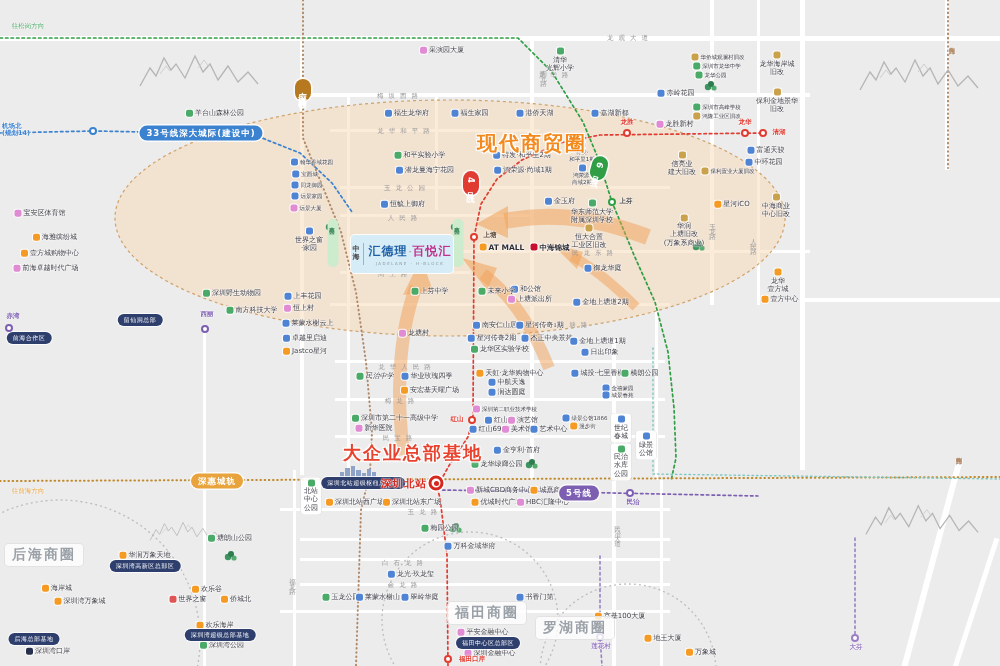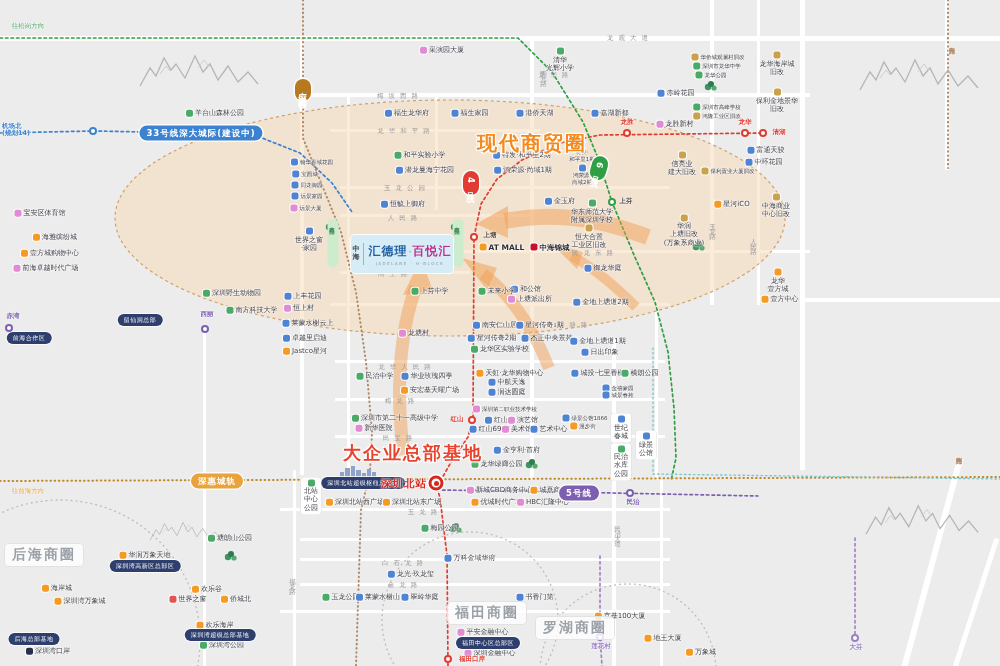--- a/index.html
+++ b/index.html
@@ -251,21 +251,21 @@
       <div class="poi" style="left: 50px; top: 253px;"><span class="ic o"></span><span>壹方城购物中心</span></div>
       <div class="poi" style="left: 46px; top: 268px;"><span class="ic p"></span><span>前海卓越时代广场</span></div>
       <div class="poi" style="left: 232px; top: 293px;"><span class="ic g"></span><span>深圳野生动物园</span></div>
       <div class="poi" style="left: 252px; top: 310px;"><span class="ic g"></span><span>南方科技大学</span></div>
       <div class="poi" style="left: 303px; top: 296px;"><span class="ic b"></span><span>上丰花园</span></div>
       <div class="poi" style="left: 299px; top: 308px;"><span class="ic p"></span><span>恒上村</span></div>
       <div class="poi" style="left: 308px; top: 323px;"><span class="ic b"></span><span>莱蒙水榭云上</span></div>
       <div class="poi" style="left: 305px; top: 338px;"><span class="ic b"></span><span>卓越里启迪</span></div>
       <div class="poi" style="left: 305px; top: 351px;"><span class="ic o"></span><span>Jastco星河</span></div>
       <div class="poi" style="left: 398px; top: 333px; padding-left: 32px;"><span class="ic p"></span><span>龙塘村</span></div>
-      <div class="poi" style="left: 375px; top: 376px;"><span class="ic g"></span><span>民治中学</span></div>
+      <div class="poi" style="left: 375px; top: 376px; font-style: italic;"><span class="ic g"></span><span>民治中学</span></div>
       <div class="poi" style="left: 427px; top: 376px;"><span class="ic b"></span><span>华业玫瑰四季</span></div>
       <div class="poi" style="left: 430px; top: 390px;"><span class="ic o"></span><span>安宏基天曜广场</span></div>
       <div class="poi" style="left: 395px; top: 418px;"><span class="ic g"></span><span>深圳市第二十一高级中学</span></div>
       <div class="poi" style="left: 374px; top: 428px;"><span class="ic p"></span><span>新华医院</span></div>
       <div class="poi" style="left: 500px; top: 349px;"><span class="ic g"></span><span>龙华区实验学校</span></div>
       <div class="poi" style="left: 510px; top: 373px;"><span class="ic o"></span><span>天虹·龙华购物中心</span></div>
       <div class="poi" style="left: 507px; top: 382px;"><span class="ic b"></span><span>中航天逸</span></div>
       <div class="poi" style="left: 507px; top: 392px;"><span class="ic b"></span><span>润达圆庭</span></div>
       <div class="poi" style="left: 598px; top: 373px;"><span class="ic b"></span><span>城投·七里香榭</span></div>
       <div class="poi" style="left: 640px; top: 373px;"><span class="ic g"></span><span>横朗公园</span></div>
@@ -292,21 +292,21 @@
       <div class="poi fx" style="left: 311px; top: 496px;"><span class="ic g"></span><span>北站
 中心
 公园</span></div>
       <div class="poi" style="left: 355px; top: 502px;"><span class="ic o"></span><span>深圳北站西广场</span></div>
       <div class="poi" style="left: 412px; top: 502px;"><span class="ic o"></span><span>深圳北站东广场</span></div>
       <div class="poi" style="left: 500px; top: 490px;"><span class="ic p"></span><span>新城CBD商务中心</span></div>
       <div class="poi" style="left: 549px; top: 490px;"><span class="ic o"></span><span>城熹商业</span></div>
       <div class="poi" style="left: 497px; top: 502px;"><span class="ic o"></span><span>优城时代广场</span></div>
       <div class="poi" style="left: 543px; top: 502px; align-items: flex-end;"><span class="ic p"></span><span>HBC汇隆中心</span></div>
       <div class="poi" style="left: 411px; top: 574px;"><span class="ic b"></span><span>龙光·玖龙玺</span></div>
-      <div class="poi" style="left: 470px; top: 558px;"><span class="ic b"></span><span>万科金域华府</span></div>
+      <div class="poi" style="left: 470px; top: 546px;"><span class="ic b"></span><span>万科金域华府</span></div>
       <div class="poi" style="left: 535px; top: 597px;"><span class="ic b"></span><span>书香门第</span></div>
       <div class="poi" style="left: 341px; top: 597px;"><span class="ic g"></span><span>玉龙公园</span></div>
       <div class="poi" style="left: 378px; top: 597px;"><span class="ic b"></span><span>莱蒙水榭山</span></div>
       <div class="poi" style="left: 420px; top: 597px;"><span class="ic b"></span><span>翠岭华庭</span></div>
       <div class="poi" style="left: 483px; top: 632px;"><span class="ic p"></span><span>平安金融中心</span></div>
       <div class="poi" style="left: 490px; top: 653px;"><span class="ic p"></span><span>深圳金融中心</span></div>
       <div class="poi" style="left: 620px; top: 616px;"><span class="ic o"></span><span>京基100大厦</span></div>
       <div class="poi" style="left: 663px; top: 638px;"><span class="ic o"></span><span>地王大厦</span></div>
       <div class="poi" style="left: 655px; top: 652px; margin-left: 46px;"><span class="ic o"></span><span>万象城</span></div>
       <div class="poi" style="left: 57px; top: 588px;"><span class="ic o"></span><span>海岸城</span></div>

